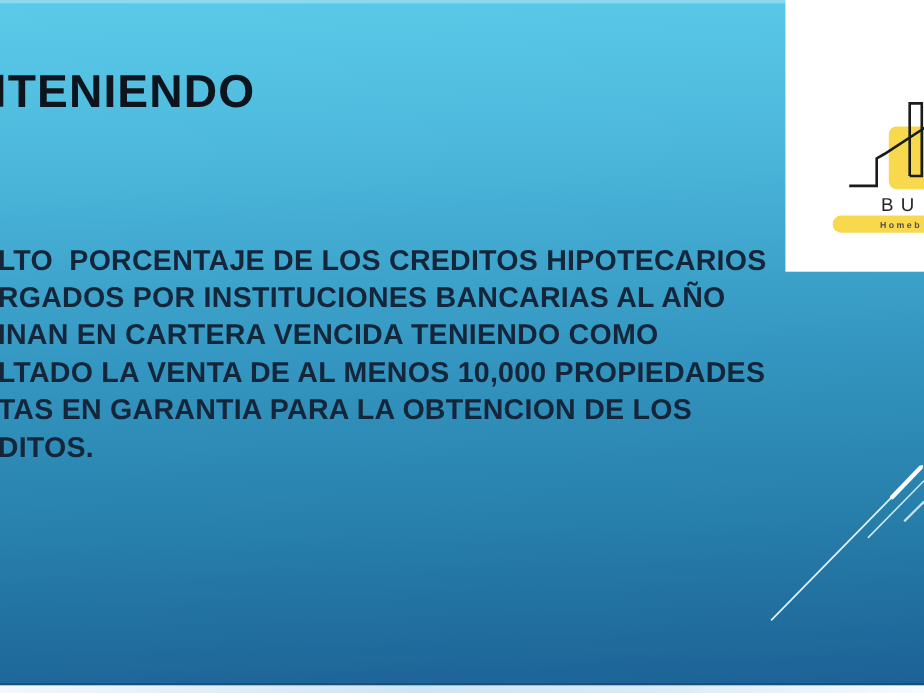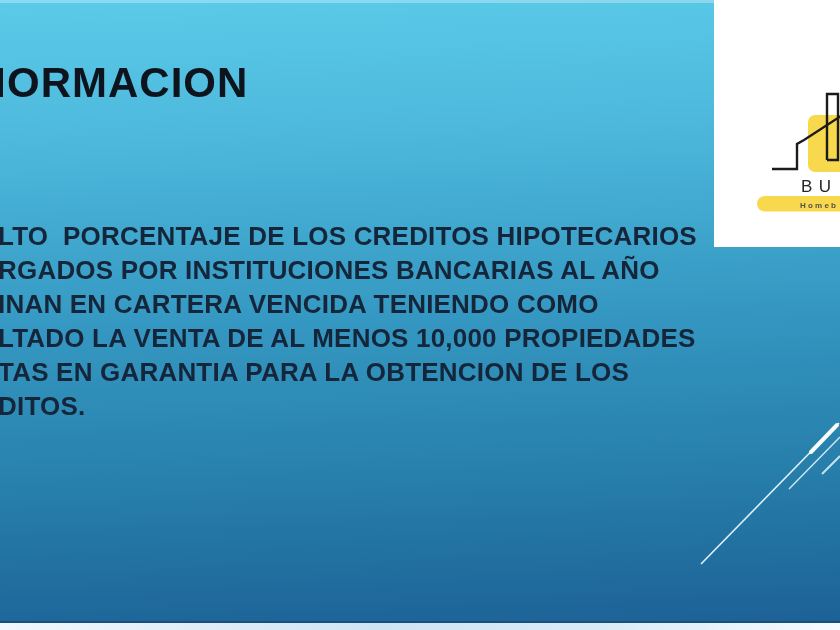--- a/index.html
+++ b/index.html
@@ -44,21 +44,21 @@
 </style>
 </head>
 <body>
 
 <div class="stage">
 
   <div class="top-sheen"></div>
 
   <div class="title-cut-sliver"></div>
 
-  <div class="slide-title">ORMACION</div>
+  <div class="slide-title">TENIENDO</div>
 
   <div class="body-text">
     <div class="body-line">LTO  PORCENTAJE DE LOS CREDITOS HIPOTECARIOS</div>
     <div class="body-line">RGADOS POR INSTITUCIONES BANCARIAS AL AÑO</div>
     <div class="body-line">INAN EN CARTERA VENCIDA TENIENDO COMO</div>
     <div class="body-line">LTADO LA VENTA DE AL MENOS 10,000 PROPIEDADES</div>
     <div class="body-line">TAS EN GARANTIA PARA LA OBTENCION DE LOS</div>
     <div class="body-line">DITOS.</div>
   </div>
 

